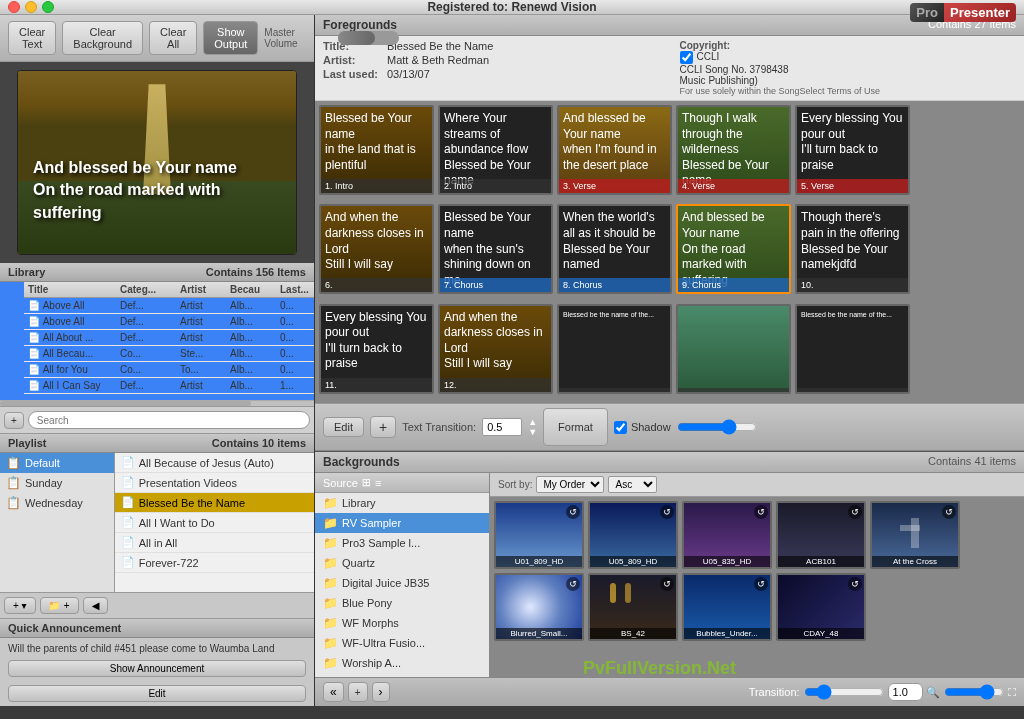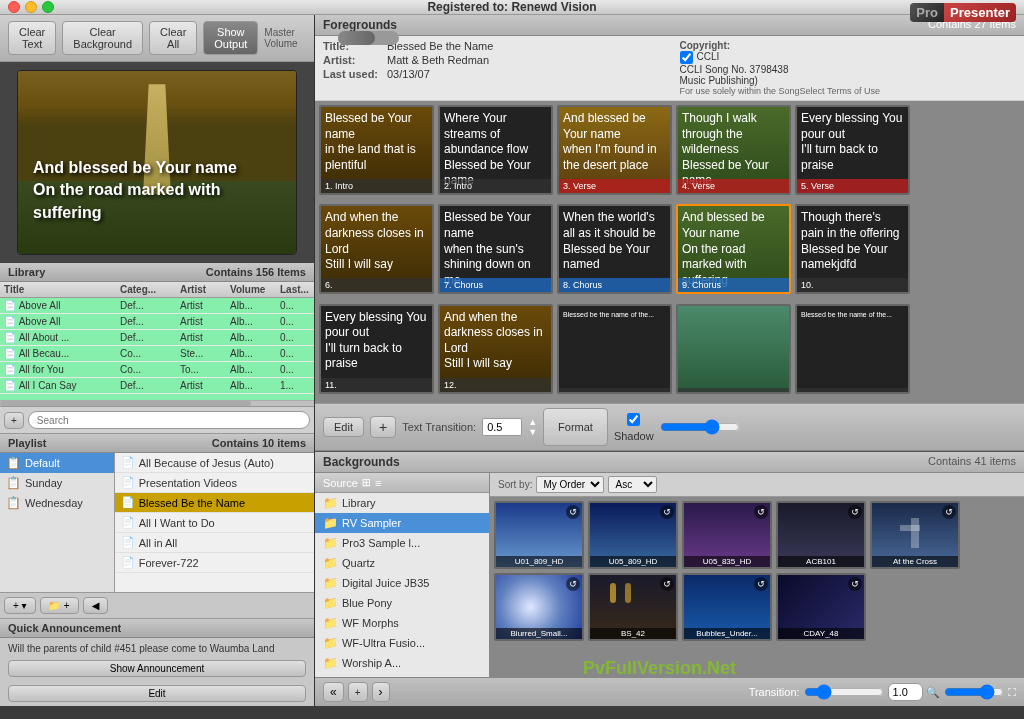--- a/index.html
+++ b/index.html
@@ -164,21 +164,22 @@
       font-size: 11px;
       font-weight: bold;
       color: #333;
       display: flex;
       justify-content: space-between;
       border-bottom: 1px solid #888;
     }
     .library-table {
       flex: 1;
       overflow: hidden;
-      background: #86efac;
+      background: #3b82f6;
+      padding-left: 24px;
     }
     .library-table-header {
       display: grid;
       grid-template-columns: 1fr 60px 50px 50px 30px;
       background: linear-gradient(to bottom, #e0e0e0, #c8c8c8);
       border-bottom: 1px solid #999;
       padding: 2px 4px;
     }
     .library-table-header span {
       font-size: 10px;
@@ -453,21 +454,21 @@
     }
     .format-btn {
       background: linear-gradient(to bottom, #e0e0e0, #c0c0c0);
       border: 1px solid #999;
       border-radius: 4px;
       padding: 12px 14px;
       font-size: 11px;
       color: #333;
       cursor: pointer;
     }
-    .shadow-check { display: flex; align-items: center; gap: 4px; font-size: 11px; color: #333; flex-direction: column; }
+    .shadow-check { display: flex; align-items: center; gap: 4px; font-size: 11px; color: #333; }
 
     
     .backgrounds-section {
       height: 255px;
       display: flex;
       flex-direction: column;
       border-top: 1px solid #555;
     }
     .bg-header {
       background: linear-gradient(to bottom, #c8c8c8, #b0b0b0);
@@ -657,21 +658,21 @@
     <div class="library-section">
       <div class="section-header">
         <span>Library</span>
         <span>Contains 156 Items</span>
       </div>
       <div class="library-table">
         <div class="library-table-header">
           <span>Title</span>
           <span>Categ...</span>
           <span>Artist</span>
-          <span>Volume</span>
+          <span>Becau</span>
           <span>Last...</span>
         </div>
         <div class="library-scroll">
           <div class="library-row">
             <span>📄 Above All</span>
               <span>Def...</span>
               <span>Artist</span>
               <span>Alb...</span>
               <span>0...</span>
           </div>

